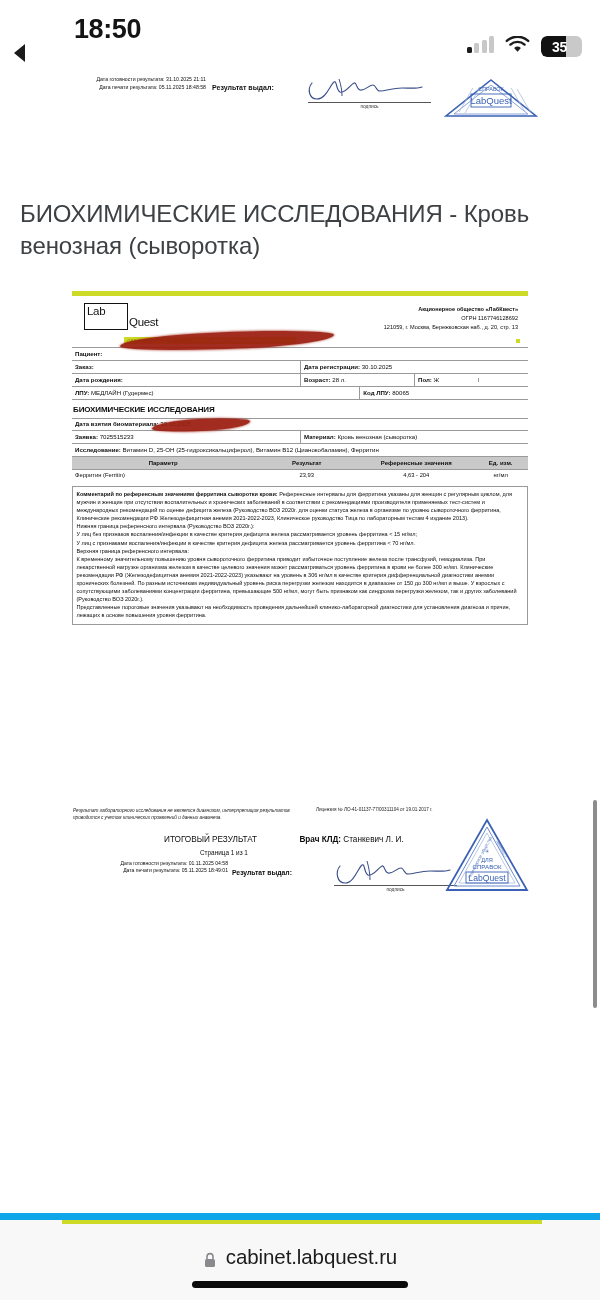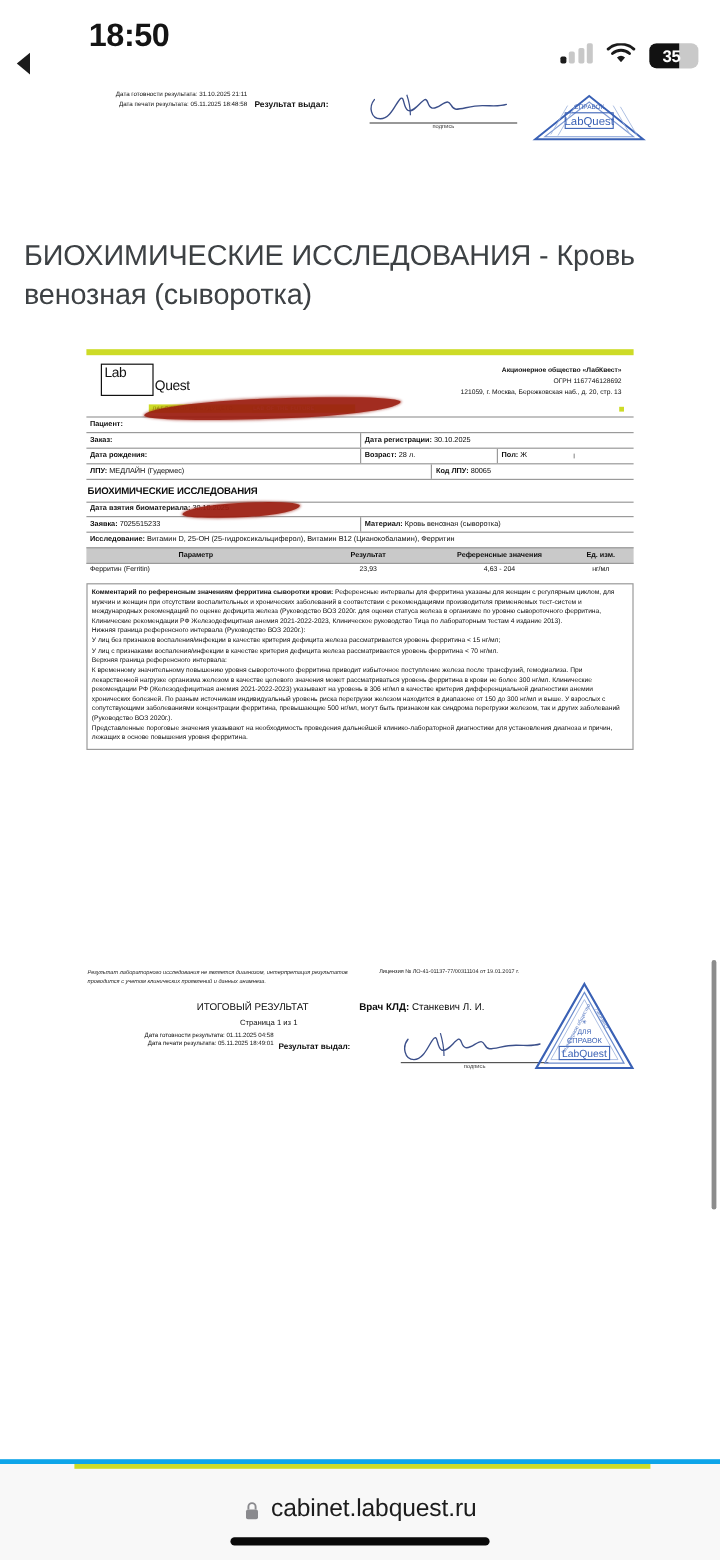--- a/index.html
+++ b/index.html
@@ -388,21 +388,21 @@
     z-index: 20;
   }
 
   
   .bottom-area {
     position: absolute;
     left: 0; bottom: 0;
     width: 600px;
     height: 80px;
     background: #f8f8f8;
-    border-top: 4px solid #0ea5e9;
+    border-top: 7px solid #0ea5e9;
   }
   .bottom-ylw {
     position: absolute;
     left: 62px; top: 0;
     width: 480px; height: 4px;
     background: #cddb27;
     z-index: 2;
   }
   .urlbar {
     position: absolute;

